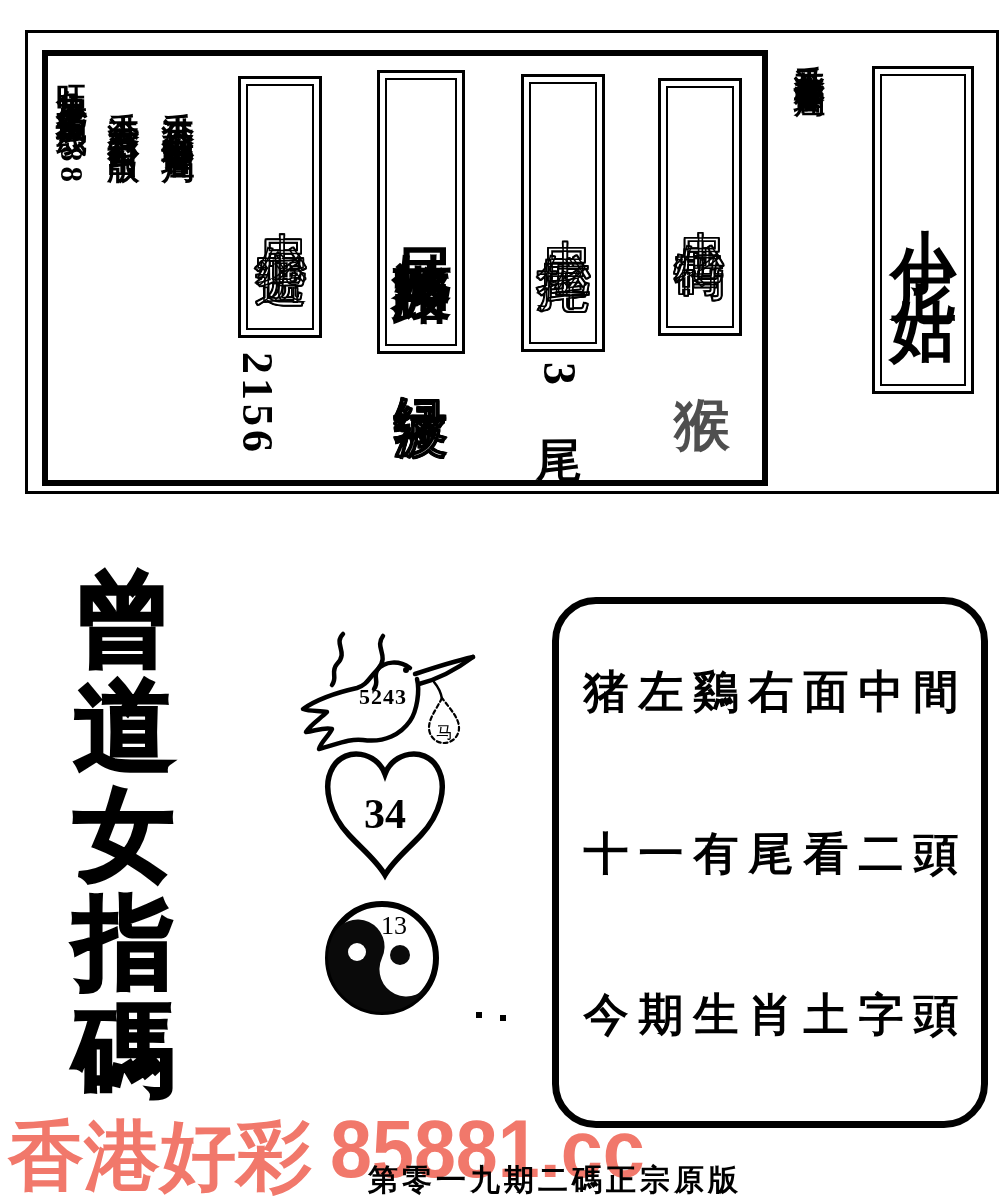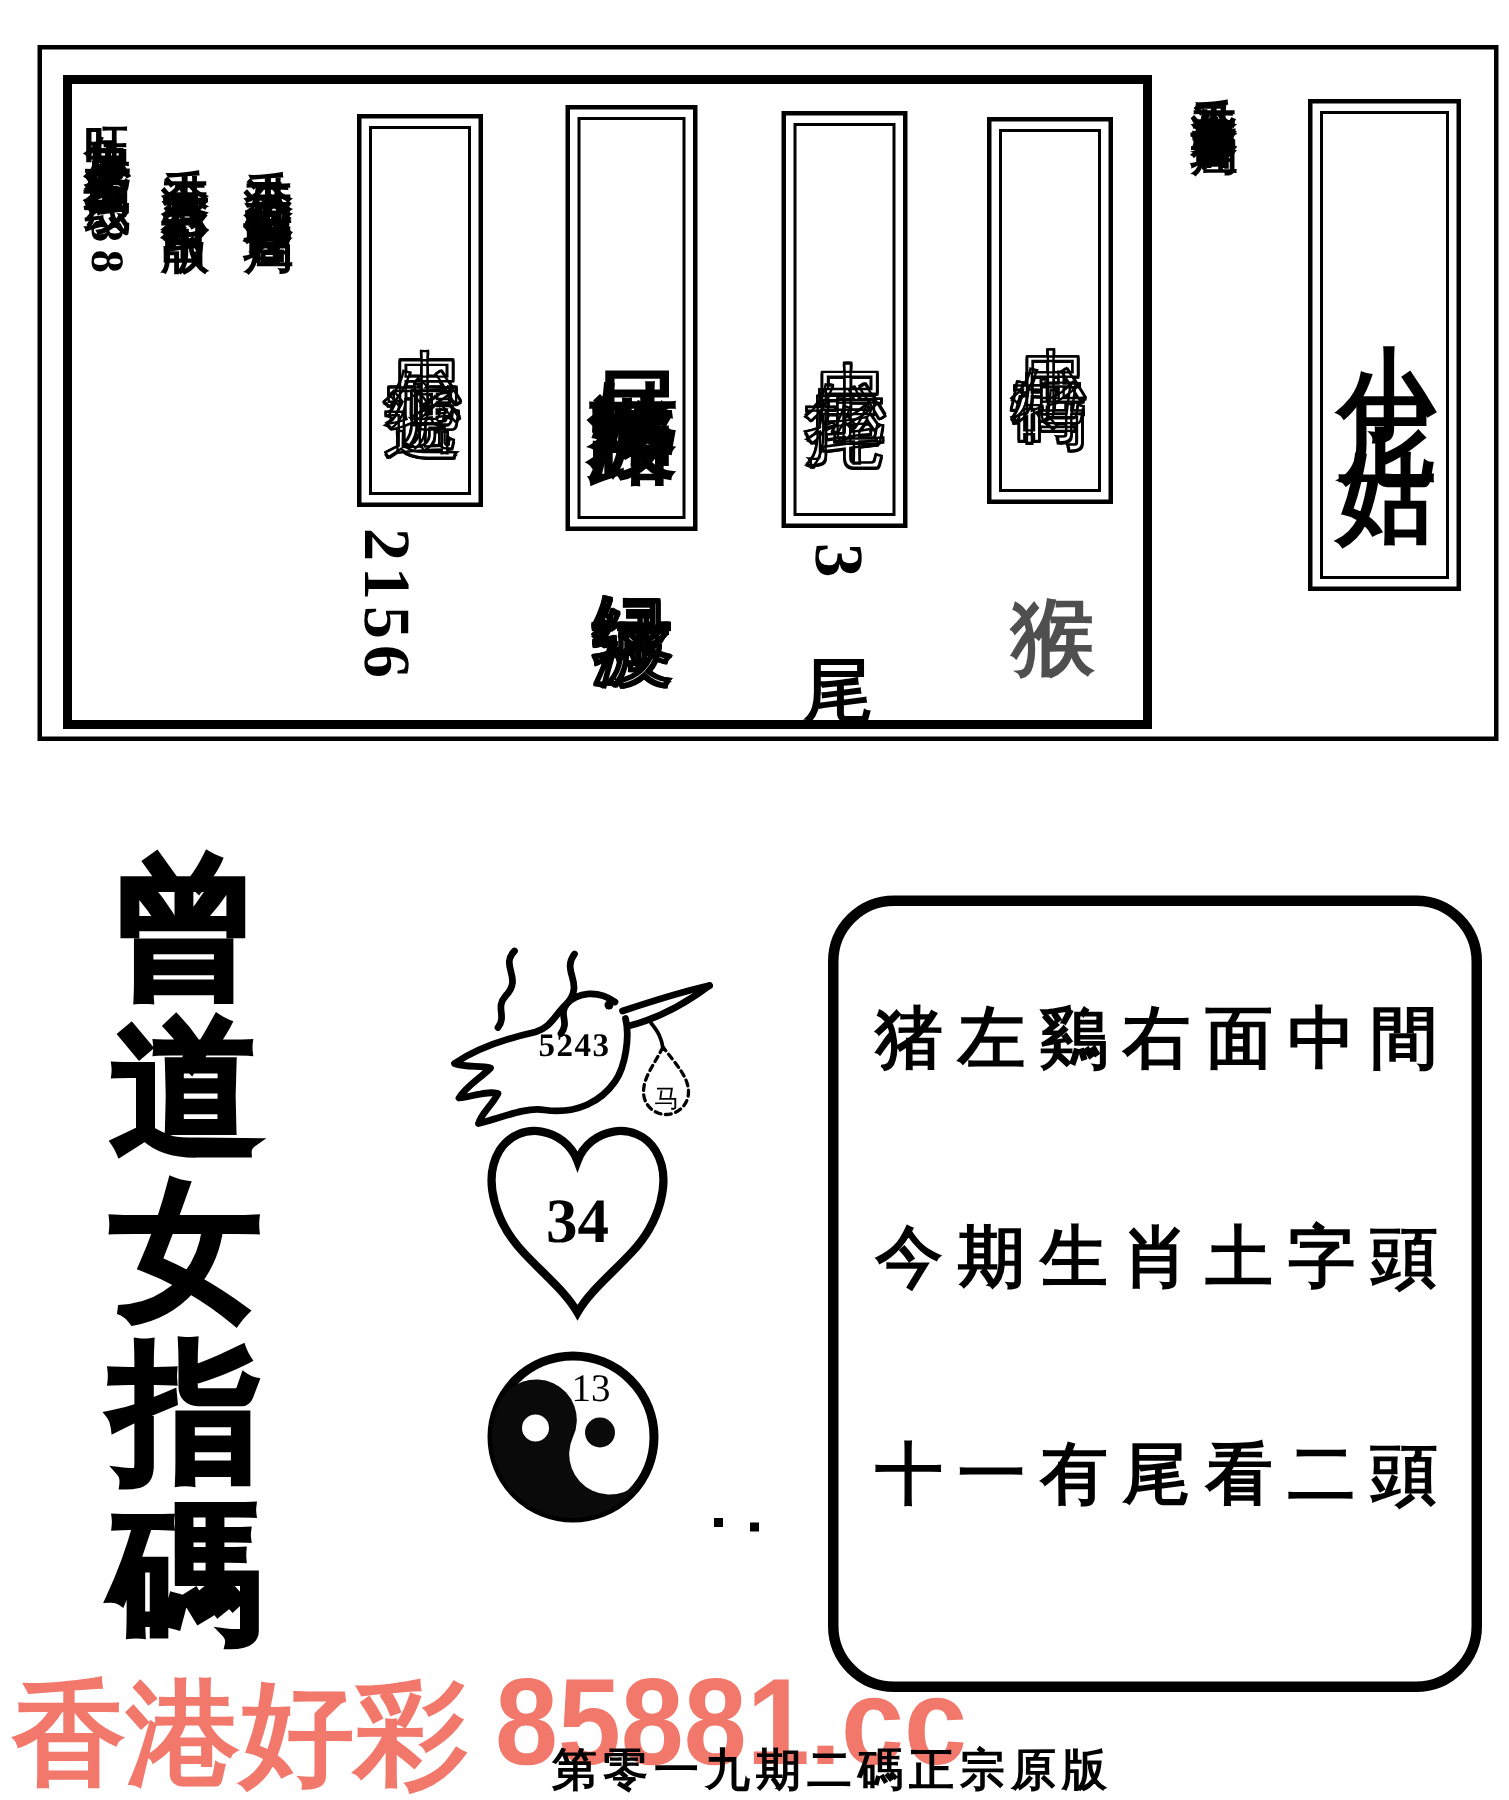--- a/index.html
+++ b/index.html
@@ -44,21 +44,21 @@
   .issue{left:798px;top:430px;font-size:43px;letter-spacing:3px;font-weight:600;}
 
   
   .bigchar{left:48px;width:152px;height:106px;text-align:center;line-height:104px;
            font-size:100px;font-weight:900;font-family:"Liberation Sans",sans-serif;
            -webkit-text-stroke:3px #000;}
   .bc0{top:566px;} .bc1{top:674px;} .bc2{top:782px;} .bc3{top:890px;} .bc4{top:998px;}
 
   .verse-box{left:552px;top:597px;width:436px;height:531px;border:7px solid #000;
              border-radius:44px;box-sizing:border-box;display:flex;flex-direction:column;
-             justify-content:space-between;padding:58px 8px 108px 20px;}
+             justify-content:space-between;padding:58px 8px 76px 20px;}
   .verse-line{font-size:45px;font-weight:600;letter-spacing:10px;text-align:center;
               white-space:nowrap;}
 
   .dot{width:6px;height:6px;background:#000;}
   .d1{left:476px;top:1012px;} .d2{left:500px;top:1015px;}
 
   
   .brand{left:8px;top:1106px;font-size:76px;font-weight:900;letter-spacing:0px;
          font-family:"Liberation Sans",sans-serif;white-space:nowrap;}
   .domain{left:330px;top:1102px;font-size:82px;font-weight:900;letter-spacing:0px;
@@ -146,21 +146,21 @@
     <circle cx="37" cy="54" r="9" fill="#fff"></circle>
     <circle cx="80" cy="57" r="10" fill="#0a0a0a"></circle>
     <text x="74" y="36" text-anchor="middle" font-size="26" fill="#000" font-family="Liberation Serif, serif">13</text>
   </svg>
 
   <div class="abs dot d1"></div>
   <div class="abs dot d2"></div>
 
   <div class="abs verse-box">
     <div class="verse-line">猪左鷄右面中間</div>
+    <div class="verse-line">十一有尾看二頭</div>
     <div class="verse-line">今期生肖土字頭</div>
-    <div class="verse-line">十一有尾看二頭</div>
   </div>
 
   <div class="abs brand" style="color: rgb(241, 120, 107);">香港好彩</div>
   <div class="abs domain" style="color: rgb(241, 120, 107);">85881.cc</div>
   <div class="abs edition">第零一九期二碼正宗原版</div>
 
 </div>
 
 </body></html>

